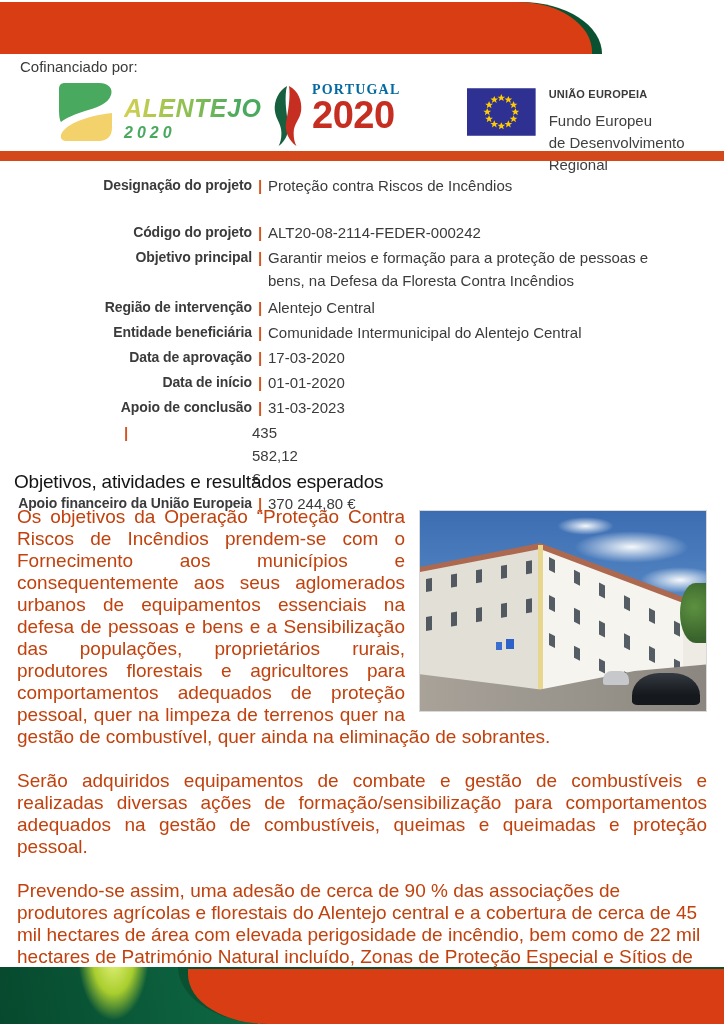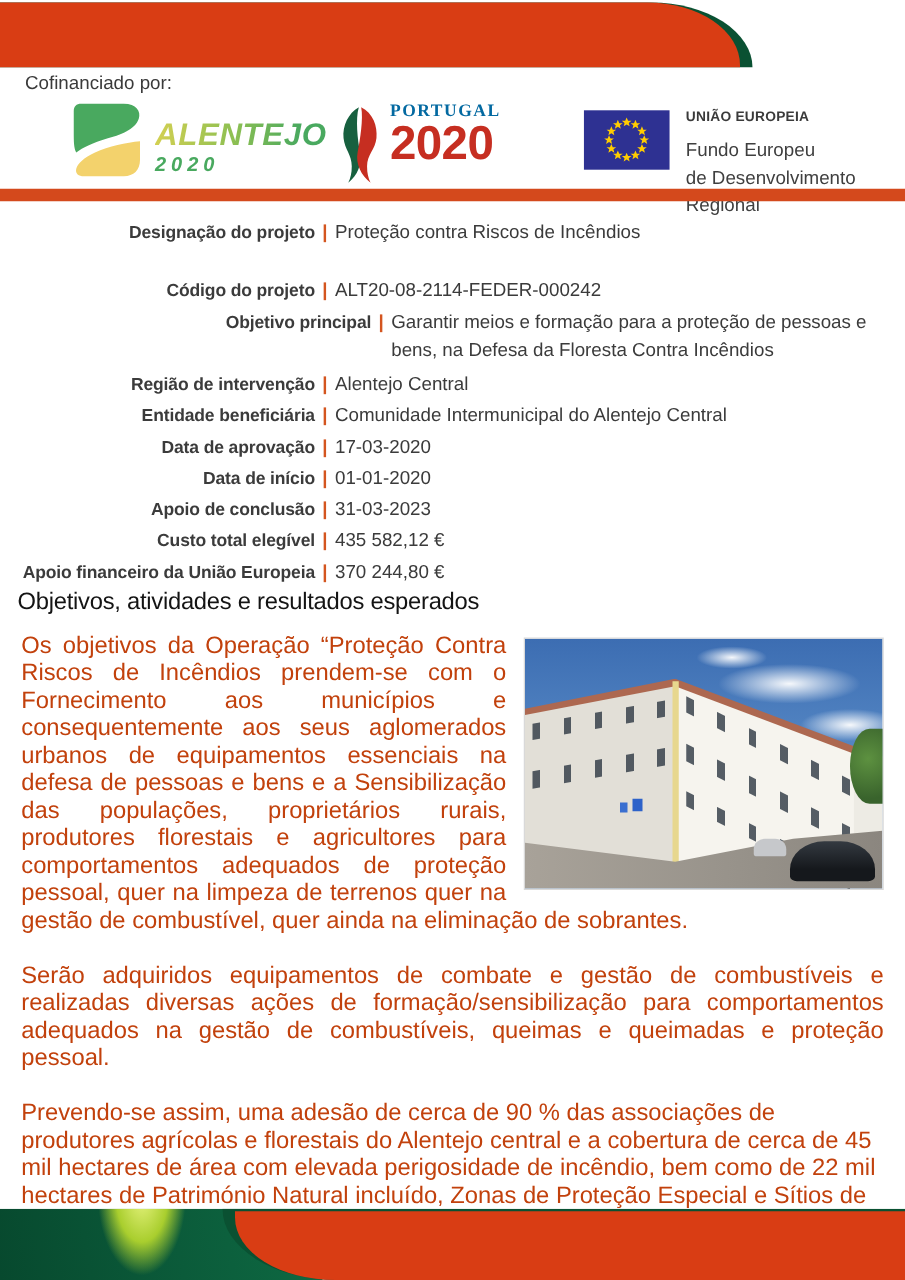--- a/index.html
+++ b/index.html
@@ -51,21 +51,21 @@
   .eu-text{margin-left:13px;padding-top:3px;}
   .eu-title{font-size:11px;font-weight:bold;color:#3a3a3a;letter-spacing:.2px;}
   .eu-sub{margin-top:10px;font-size:15px;color:#3f3f3f;line-height:1.45;}
   .sep-line{position:absolute;top:151px;left:0;width:724px;height:10px;background:#d4491c;}
 
   
   .details{position:absolute;top:174px;left:0;width:712px;}
   .drow{display:grid;grid-template-columns:252px 16px 1fr;line-height:23px;margin-bottom:2px;
         font-size:15px;}
   .drow.gap{margin-bottom:24px;}
-  .drow.tall{margin-bottom:4px;padding-left:45px;}
+  .drow.tall{margin-bottom:4px;}
   .dlabel{text-align:right;font-weight:bold;font-size:14px;color:#3b3b3b;white-space:nowrap;
           letter-spacing:-.1px;}
   .dpipe{text-align:center;color:#d4551f;font-weight:bold;}
   .dvalue{color:#3b3b3b;max-width:420px;}
 
   
   .section-title{position:absolute;top:471px;left:14px;margin:0;font-size:19px;font-weight:normal;
                  color:#141414;letter-spacing:-.2px;}
   .content{position:absolute;top:506px;left:17px;width:690px;font-size:19px;line-height:22px;
            color:#c2410c;}
@@ -211,21 +211,20 @@
       <div class="dlabel">Data de início</div>
       <div class="dpipe">|</div>
       <div class="dvalue">01-01-2020</div>
     </div>
     <div class="drow">
       <div class="dlabel">Apoio de conclusão</div>
       <div class="dpipe">|</div>
       <div class="dvalue">31-03-2023</div>
     </div>
     <div class="drow">
-      <div class="dlabel">Custo total elegível</div>
       <div class="dpipe">|</div>
       <div class="dvalue">435 582,12 €</div>
     </div>
     <div class="drow">
       <div class="dlabel">Apoio financeiro da União Europeia</div>
       <div class="dpipe">|</div>
       <div class="dvalue">370 244,80 €</div>
     </div>
   </div>
 

